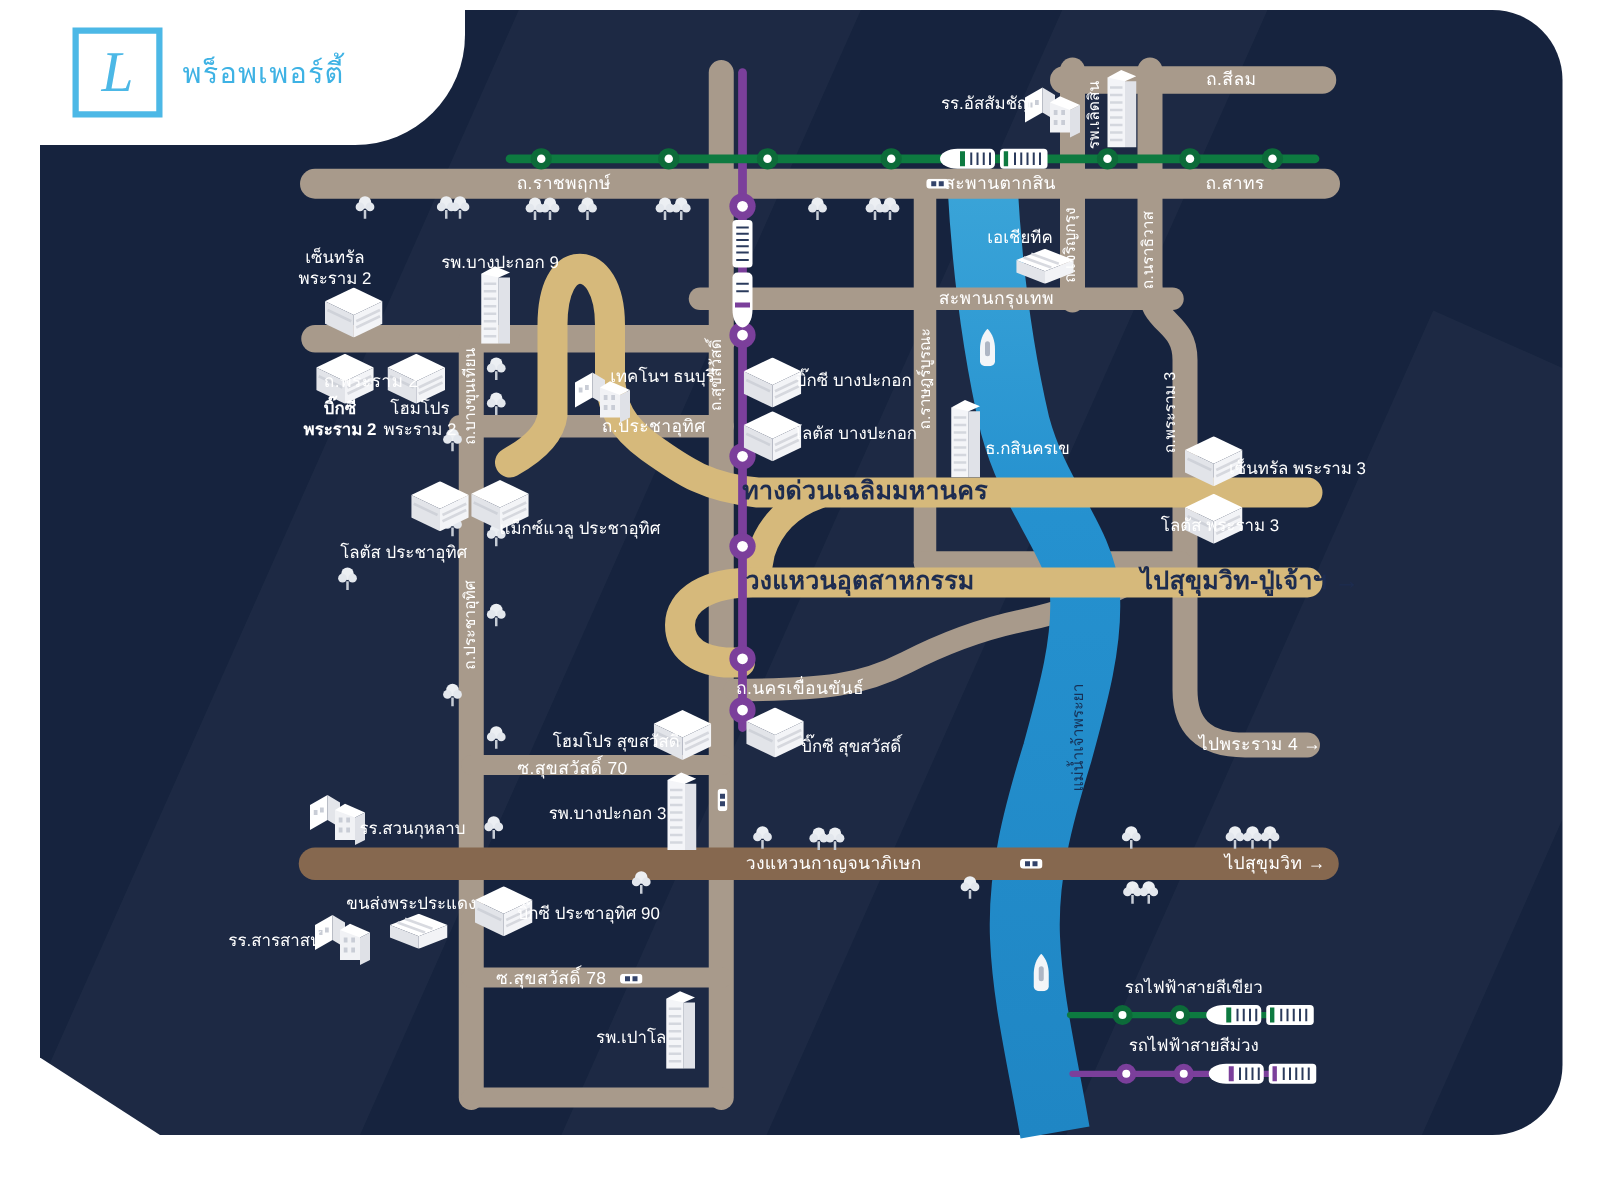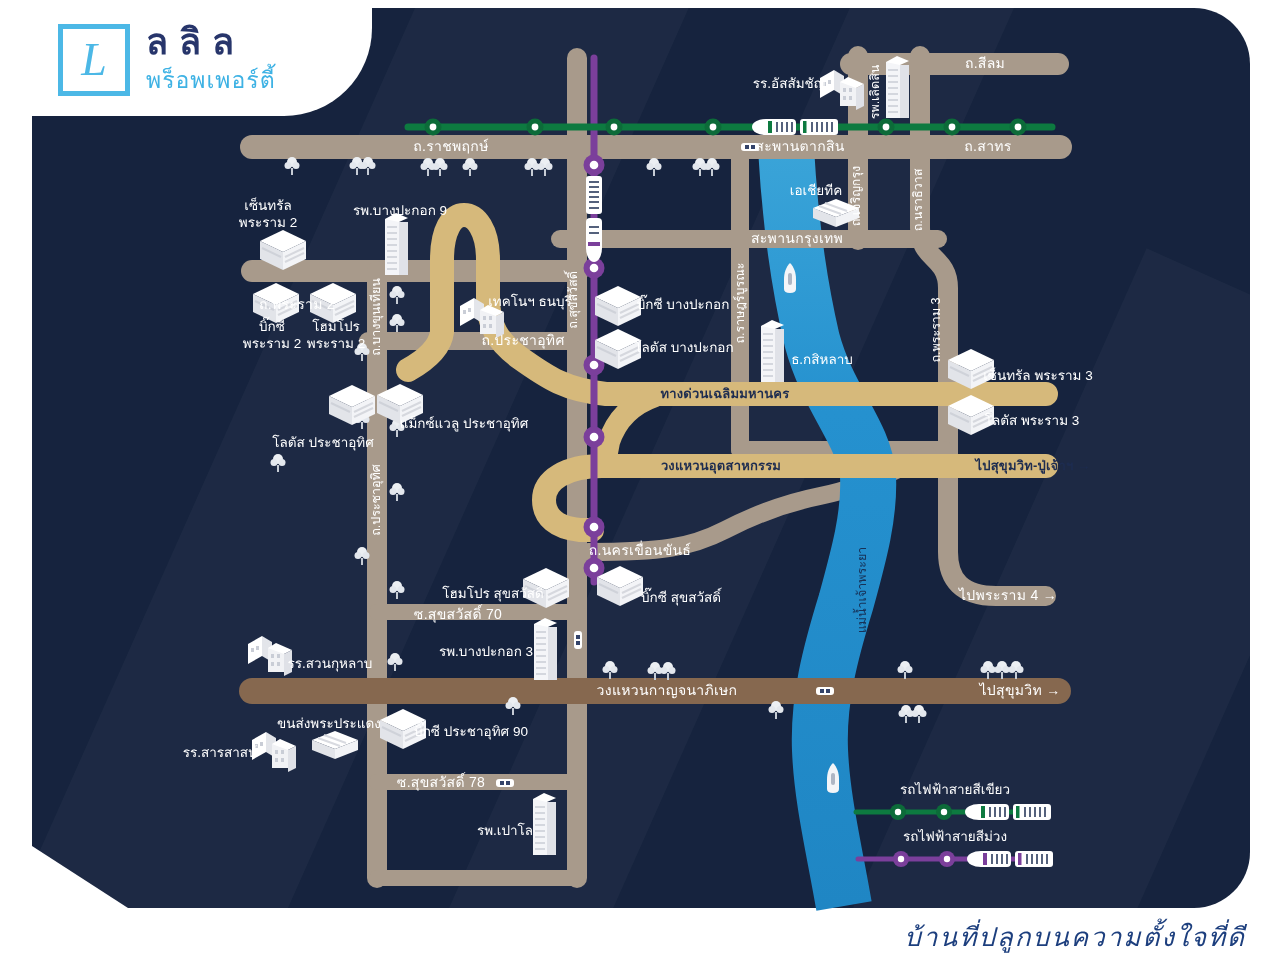--- a/index.html
+++ b/index.html
@@ -10,21 +10,21 @@
   .stripe{position:absolute;background:rgba(255,255,255,0.03);transform:rotate(24deg);pointer-events:none;}
   .logo-notch{position:absolute;left:0;top:0;width:372px;height:116px;background:#ffffff;
               border-radius:0 0 88px 0;}
   .corner-cut{position:absolute;left:32px;top:846px;width:96px;height:62px;background:#ffffff;
               clip-path:polygon(0 0,0 100%,100% 100%);}
   #map-svg{position:absolute;left:0;top:0;width:1280px;height:960px;}
   #labels-layer{position:absolute;left:0;top:0;width:1280px;height:960px;pointer-events:none;}
   .map-label{position:absolute;transform:translate(-50%,-50%);white-space:pre-line;text-align:center;
              line-height:1.25;}
   .map-label.road{color:#ffffff;font-size:14px;letter-spacing:.3px;}
-  .map-label.tan{color:#1d2c50;font-size:13px;font-weight:600;letter-spacing:.2px;margin-left:33px;}
+  .map-label.tan{color:#1d2c50;font-size:20px;font-weight:600;letter-spacing:.2px;}
   .map-label.place{color:#ffffff;font-size:13.5px;}
   .map-label.vertical{color:#ffffff;font-size:12.5px;transform:translate(-50%,-50%) rotate(-90deg);
                       white-space:nowrap;}
   .logo-block{position:absolute;left:58px;top:22px;display:flex;align-items:center;}
   .logo-box{width:62px;height:62px;border:5px solid #4cb8e6;display:flex;align-items:center;
             justify-content:center;}
   .logo-l{font-family:"Liberation Serif","DejaVu Serif",serif;font-style:italic;font-size:46px;
           color:#4cb8e6;line-height:1;}
   .logo-text{margin-left:16px;}
   .logo-line1{font-size:36px;font-weight:bold;color:#27356b;letter-spacing:11px;line-height:1.1;}
@@ -303,32 +303,32 @@
       <div class="map-label vertical" style="left: 574px; top: 300px;">ถ.สุขสวัสดิ์</div>
       <div class="map-label vertical" style="left: 741px; top: 303px;">ถ.ราษฎร์บูรณะ</div>
       <div class="map-label vertical" style="left: 857px; top: 196px;">ถ.เจริญกรุง</div>
       <div class="map-label vertical" style="left: 919px; top: 200px;">ถ.นราธิวาส</div>
       <div class="map-label vertical" style="left: 937px; top: 330px;">ถ.พระราม 3</div>
       <div class="map-label vertical" style="left: 876px; top: 92px;">รพ.เลิดสิน</div>
       <div class="map-label vertical" style="left: 863px; top: 590px; color: rgb(23, 49, 87);">แม่น้ำเจ้าพระยา</div>
       <div class="map-label place" style="left: 268px; top: 215px;">เซ็นทรัล
 พระราม 2</div>
       <div class="map-label place" style="left: 400px; top: 211px;">รพ.บางปะกอก 9</div>
-      <div class="map-label place" style="left: 272px; top: 336px;">บิ๊กซี
+      <div class="map-label place" style="left: 272px; top: 336px; font-weight: bold;">บิ๊กซี
 พระราม 2</div>
       <div class="map-label place" style="left: 336px; top: 336px;">โฮมโปร
 พระราม 2</div>
       <div class="map-label place" style="left: 530px; top: 302px;">เทคโนฯ ธนบุรี</div>
       <div class="map-label place" style="left: 683px; top: 305px;">บิ๊กซี บางปะกอก</div>
       <div class="map-label place" style="left: 684px; top: 348px;">โลตัส บางปะกอก</div>
-      <div class="map-label place" style="left: 822px; top: 360px;">ธ.กสิหลาบ</div>
+      <div class="map-label place" style="left: 822px; top: 360px;">ธ.กสินครเข</div>
       <div class="map-label place" style="left: 789px; top: 84px;">รร.อัสสัมชัญ</div>
       <div class="map-label place" style="left: 816px; top: 191px;">เอเชียทีค</div>
       <div class="map-label place" style="left: 1038px; top: 376px;">เซ็นทรัล พระราม 3</div>
-      <div class="map-label place" style="left: 1032px; top: 421px;">โลตัส พระราม 3</div>
+      <div class="map-label place" style="left: 976px; top: 421px;">โลตัส พระราม 3</div>
       <div class="map-label place" style="left: 323px; top: 443px;">โลตัส ประชาอุทิศ</div>
       <div class="map-label place" style="left: 464px; top: 424px;">แม็กซ์แวลู ประชาอุทิศ</div>
       <div class="map-label place" style="left: 493px; top: 594px;">โฮมโปร สุขสวัสดิ์</div>
       <div class="map-label place" style="left: 681px; top: 598px;">บิ๊กซี สุขสวัสดิ์</div>
       <div class="map-label place" style="left: 486px; top: 652px;">รพ.บางปะกอก 3</div>
       <div class="map-label place" style="left: 330px; top: 664px;">รร.สวนกุหลาบ</div>
       <div class="map-label place" style="left: 329px; top: 724px;">ขนส่งพระประแดง</div>
       <div class="map-label place" style="left: 220px; top: 753px;">รร.สารสาสน์</div>
       <div class="map-label place" style="left: 471px; top: 732px;">บิ๊กซี ประชาอุทิศ 90</div>
       <div class="map-label place" style="left: 505px; top: 831px;">รพ.เปาโล</div>
@@ -358,19 +358,17 @@
   </div>
 
   <div class="logo-notch"></div>
   <div class="corner-cut"></div>
 
   <div class="logo-block">
     <div class="logo-box">
       <span class="logo-l">L</span>
     </div>
     <div class="logo-text">
-      <div class="logo-line1">ลลิล</div>
       <div class="logo-line2">พร็อพเพอร์ตี้</div>
     </div>
   </div>
 
-  <div class="tagline">บ้านที่ปลูกบนความตั้งใจที่ดี</div>
 </div>
 
 </body></html>

